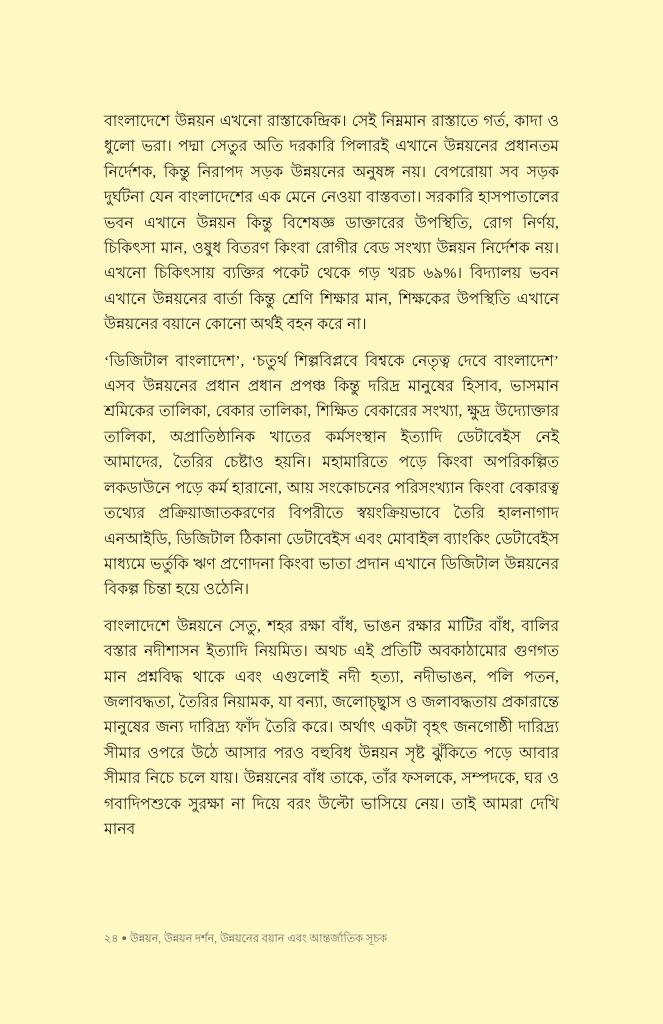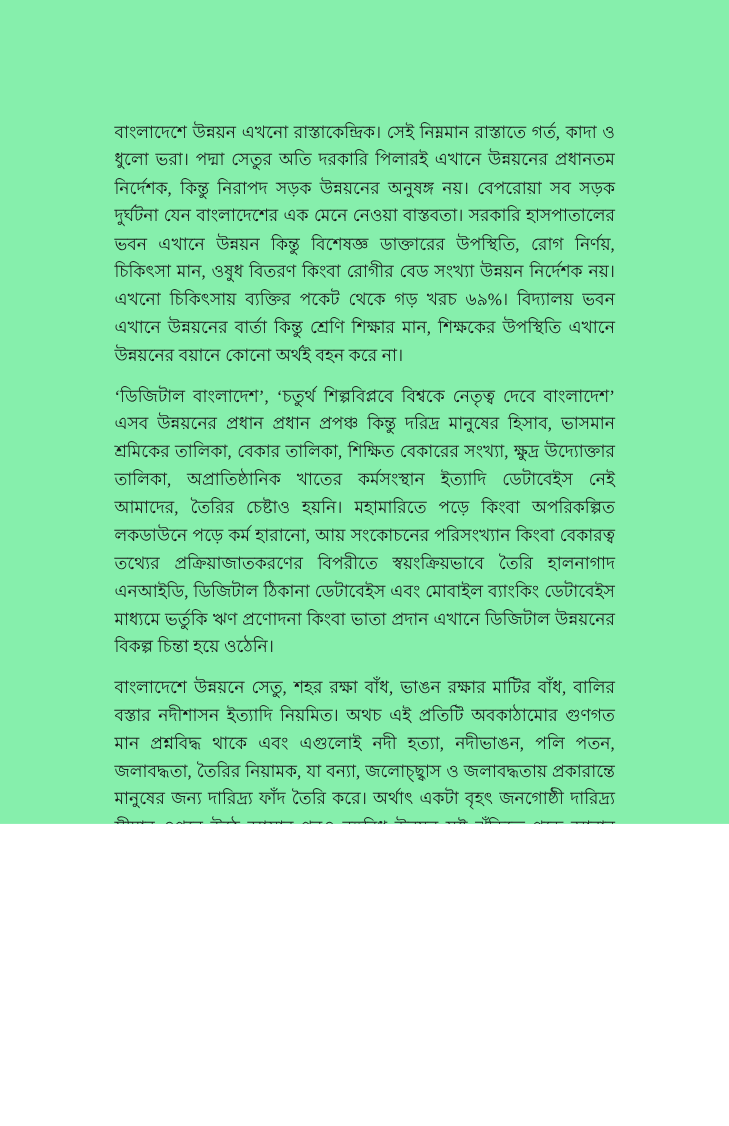--- a/index.html
+++ b/index.html
@@ -4,22 +4,22 @@
 <title>Bengali Book Page 24</title>
 <style>
   html, body {
     margin: 0;
     padding: 0;
     background: #ffffff;
   }
   .page {
     position: relative;
     width: 663px;
-    height: 749px;
-    background: #86efac;
+    height: 1024px;
+    background: #fef9c3;
     overflow: hidden;
     box-sizing: border-box;
   }
   .text-column {
     position: absolute;
     left: 104px;
     top: 108px;
     width: 455px;
   }
   .para {

